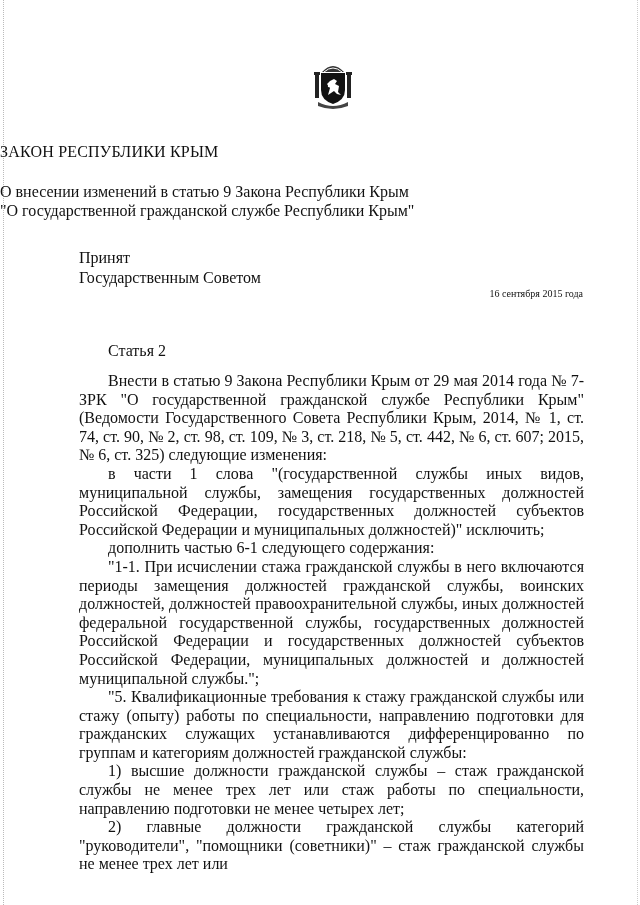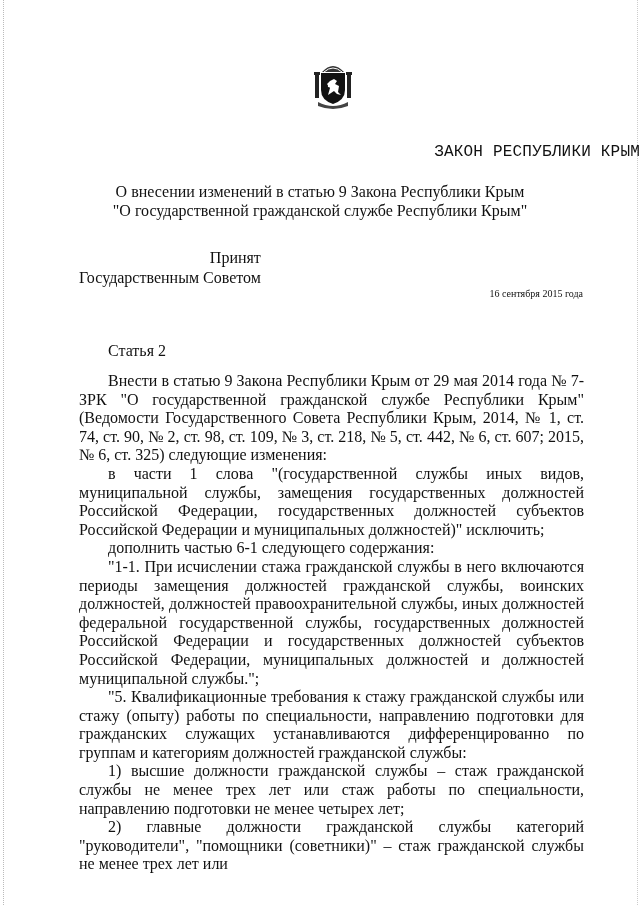--- a/index.html
+++ b/index.html
@@ -13,29 +13,29 @@
     border-left: 1px dotted #bbb;
   }
   .scan-edge-right {
     position: absolute; left: 637px; top: 0; width: 0; height: 905px;
     border-left: 1px dotted #ccc;
   }
   .emblem {
     position: absolute; left: 314px; top: 62px; width: 38px; height: 48px;
   }
   .title {
-    position: absolute; top: 143px; left: 0; width: 640px; text-align: right;
-    font-size: 16px; letter-spacing: 0.2px; font-family: Liberation Mono, monospace;
+    position: absolute; top: 143px; left: 0; width: 640px; text-align: left;
+    font-size: 16px; letter-spacing: 0.2px;
   }
   .subtitle {
-    position: absolute; top: 182px; left: 0; width: 640px; text-align: center;
+    position: absolute; top: 182px; left: 0; width: 640px; text-align: left;
     font-size: 16px; line-height: 19px;
   }
   .adopted {
-    position: absolute; left: 79px; top: 248px; font-size: 16px; line-height: 20px; text-align: right;
+    position: absolute; left: 79px; top: 248px; font-size: 16px; line-height: 20px;
   }
   .date {
     position: absolute; right: 57px; top: 288px; font-size: 10px;
   }
   .article-heading {
     position: absolute; left: 108px; top: 342px; font-size: 16px;
   }
   .body-text {
     position: absolute; left: 79px; top: 372px; width: 505px;
     font-size: 16px; line-height: 18.6px; text-align: justify;

